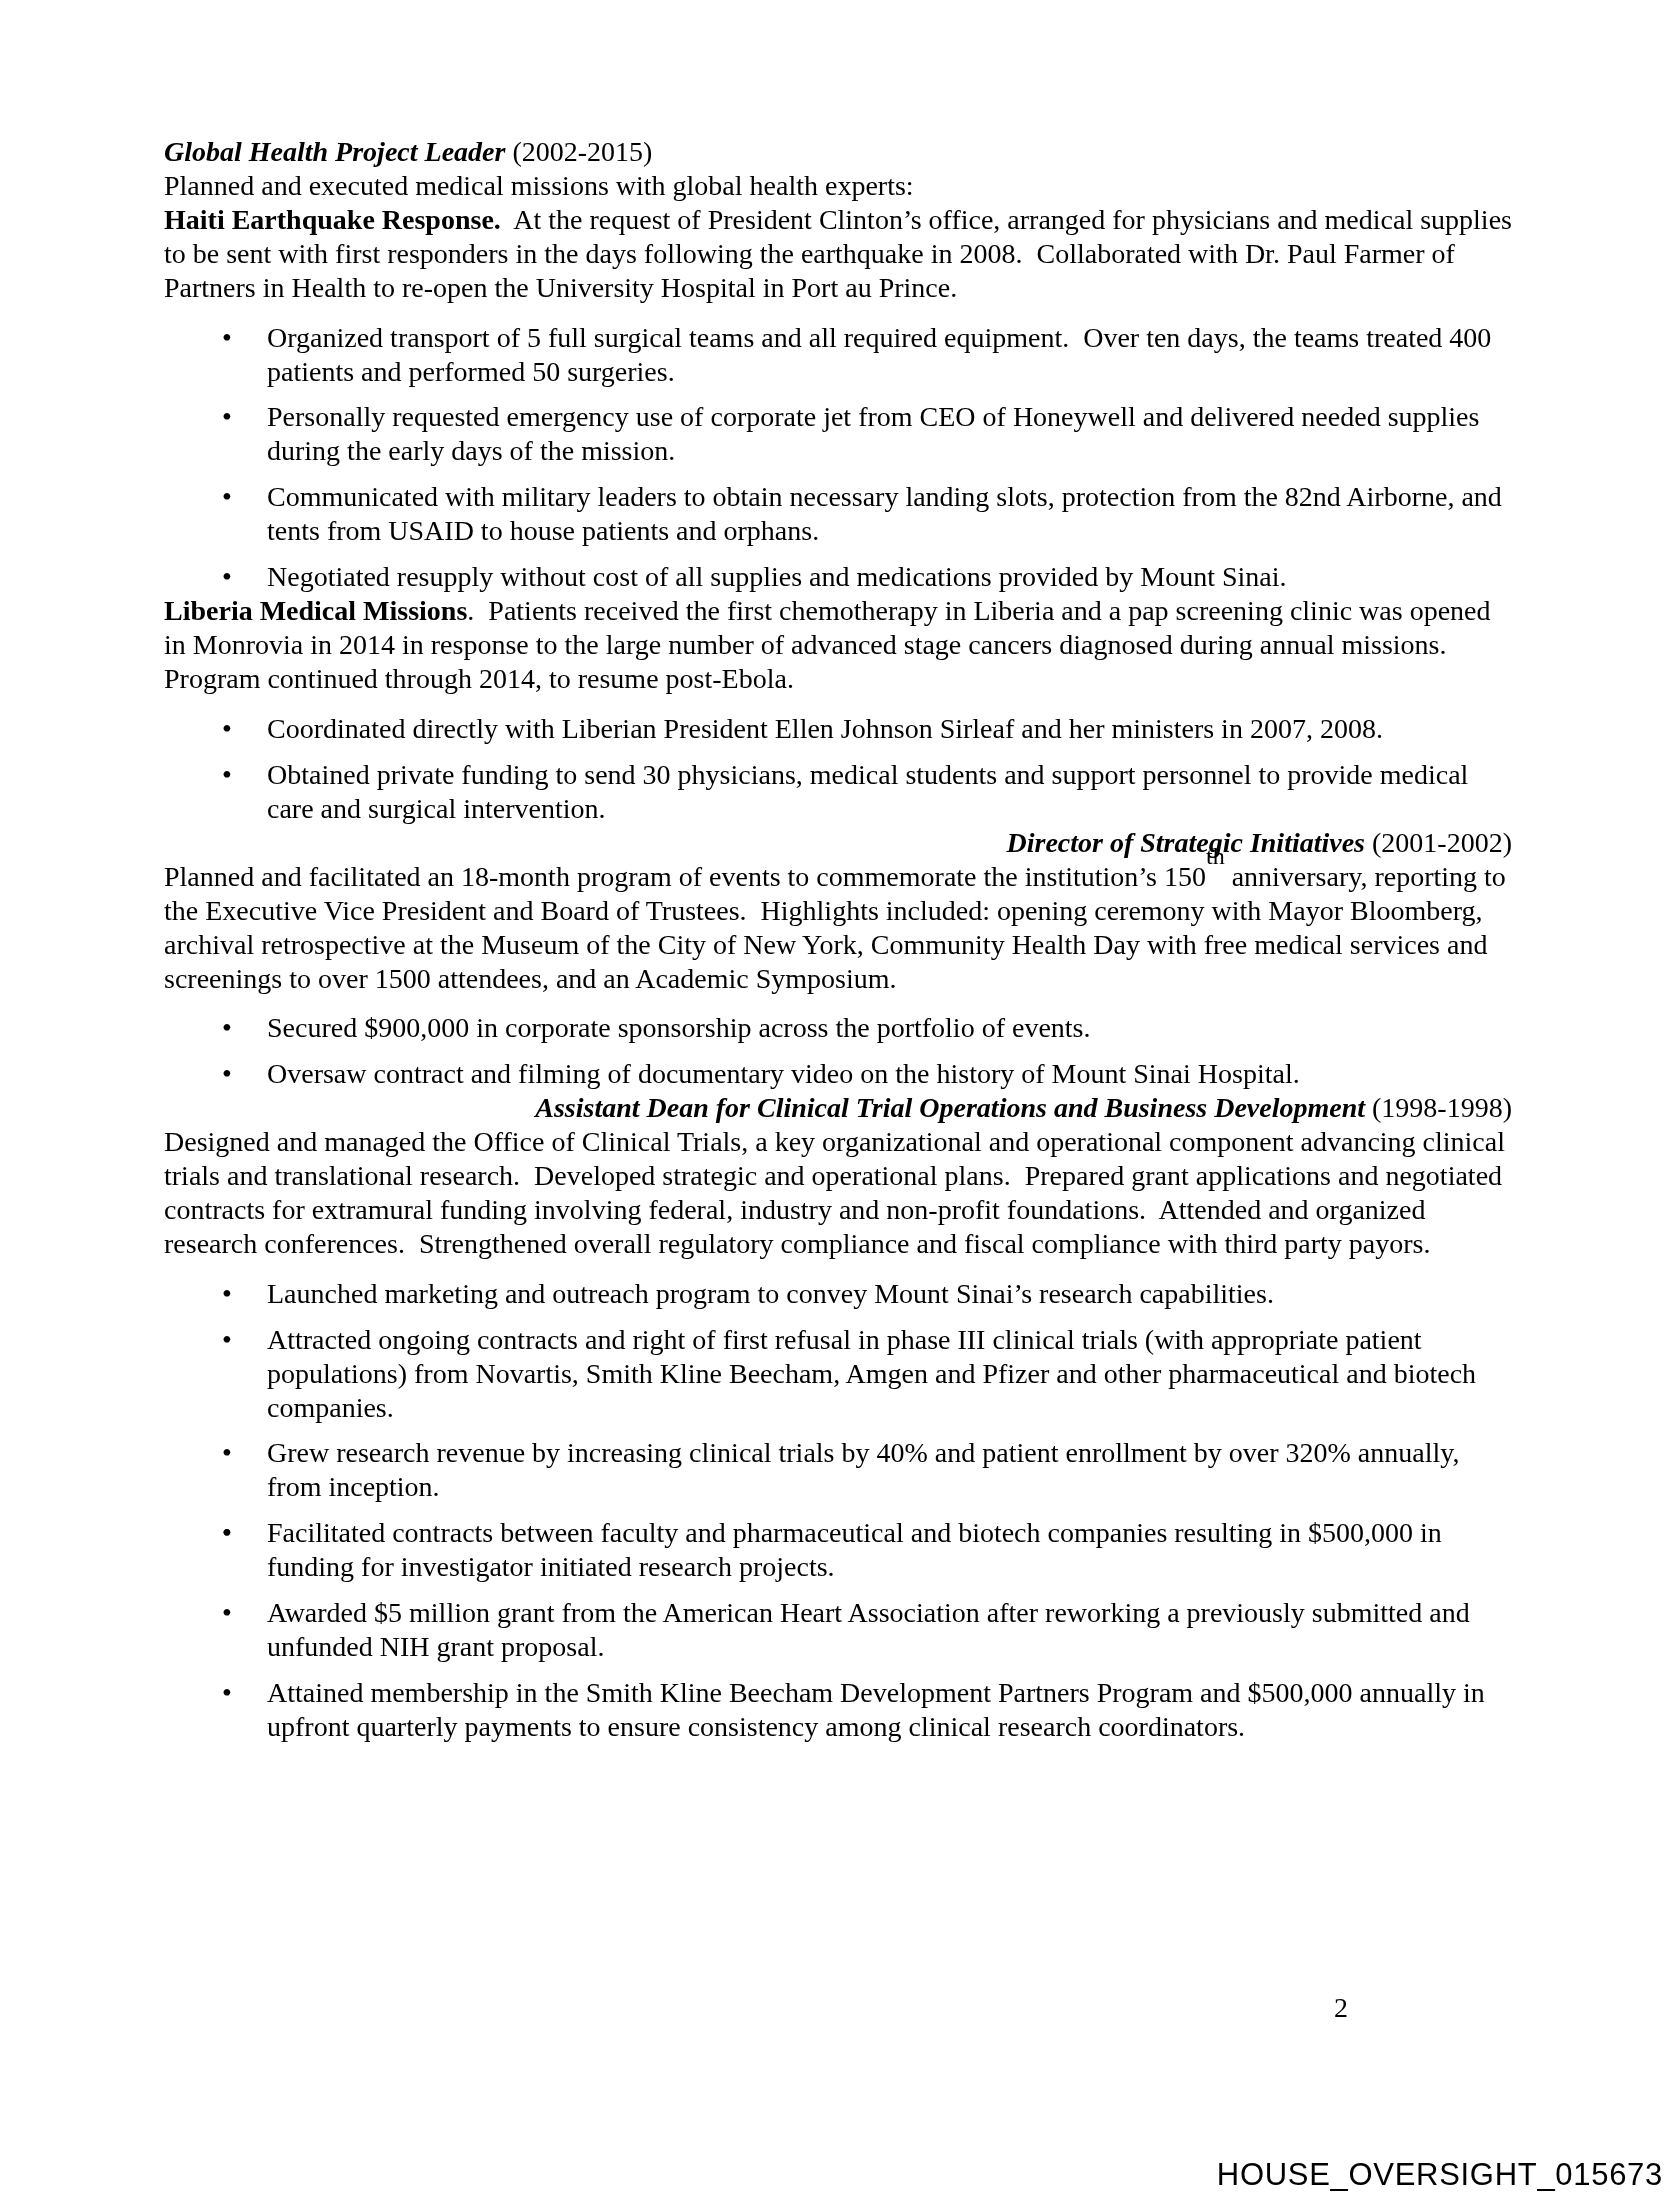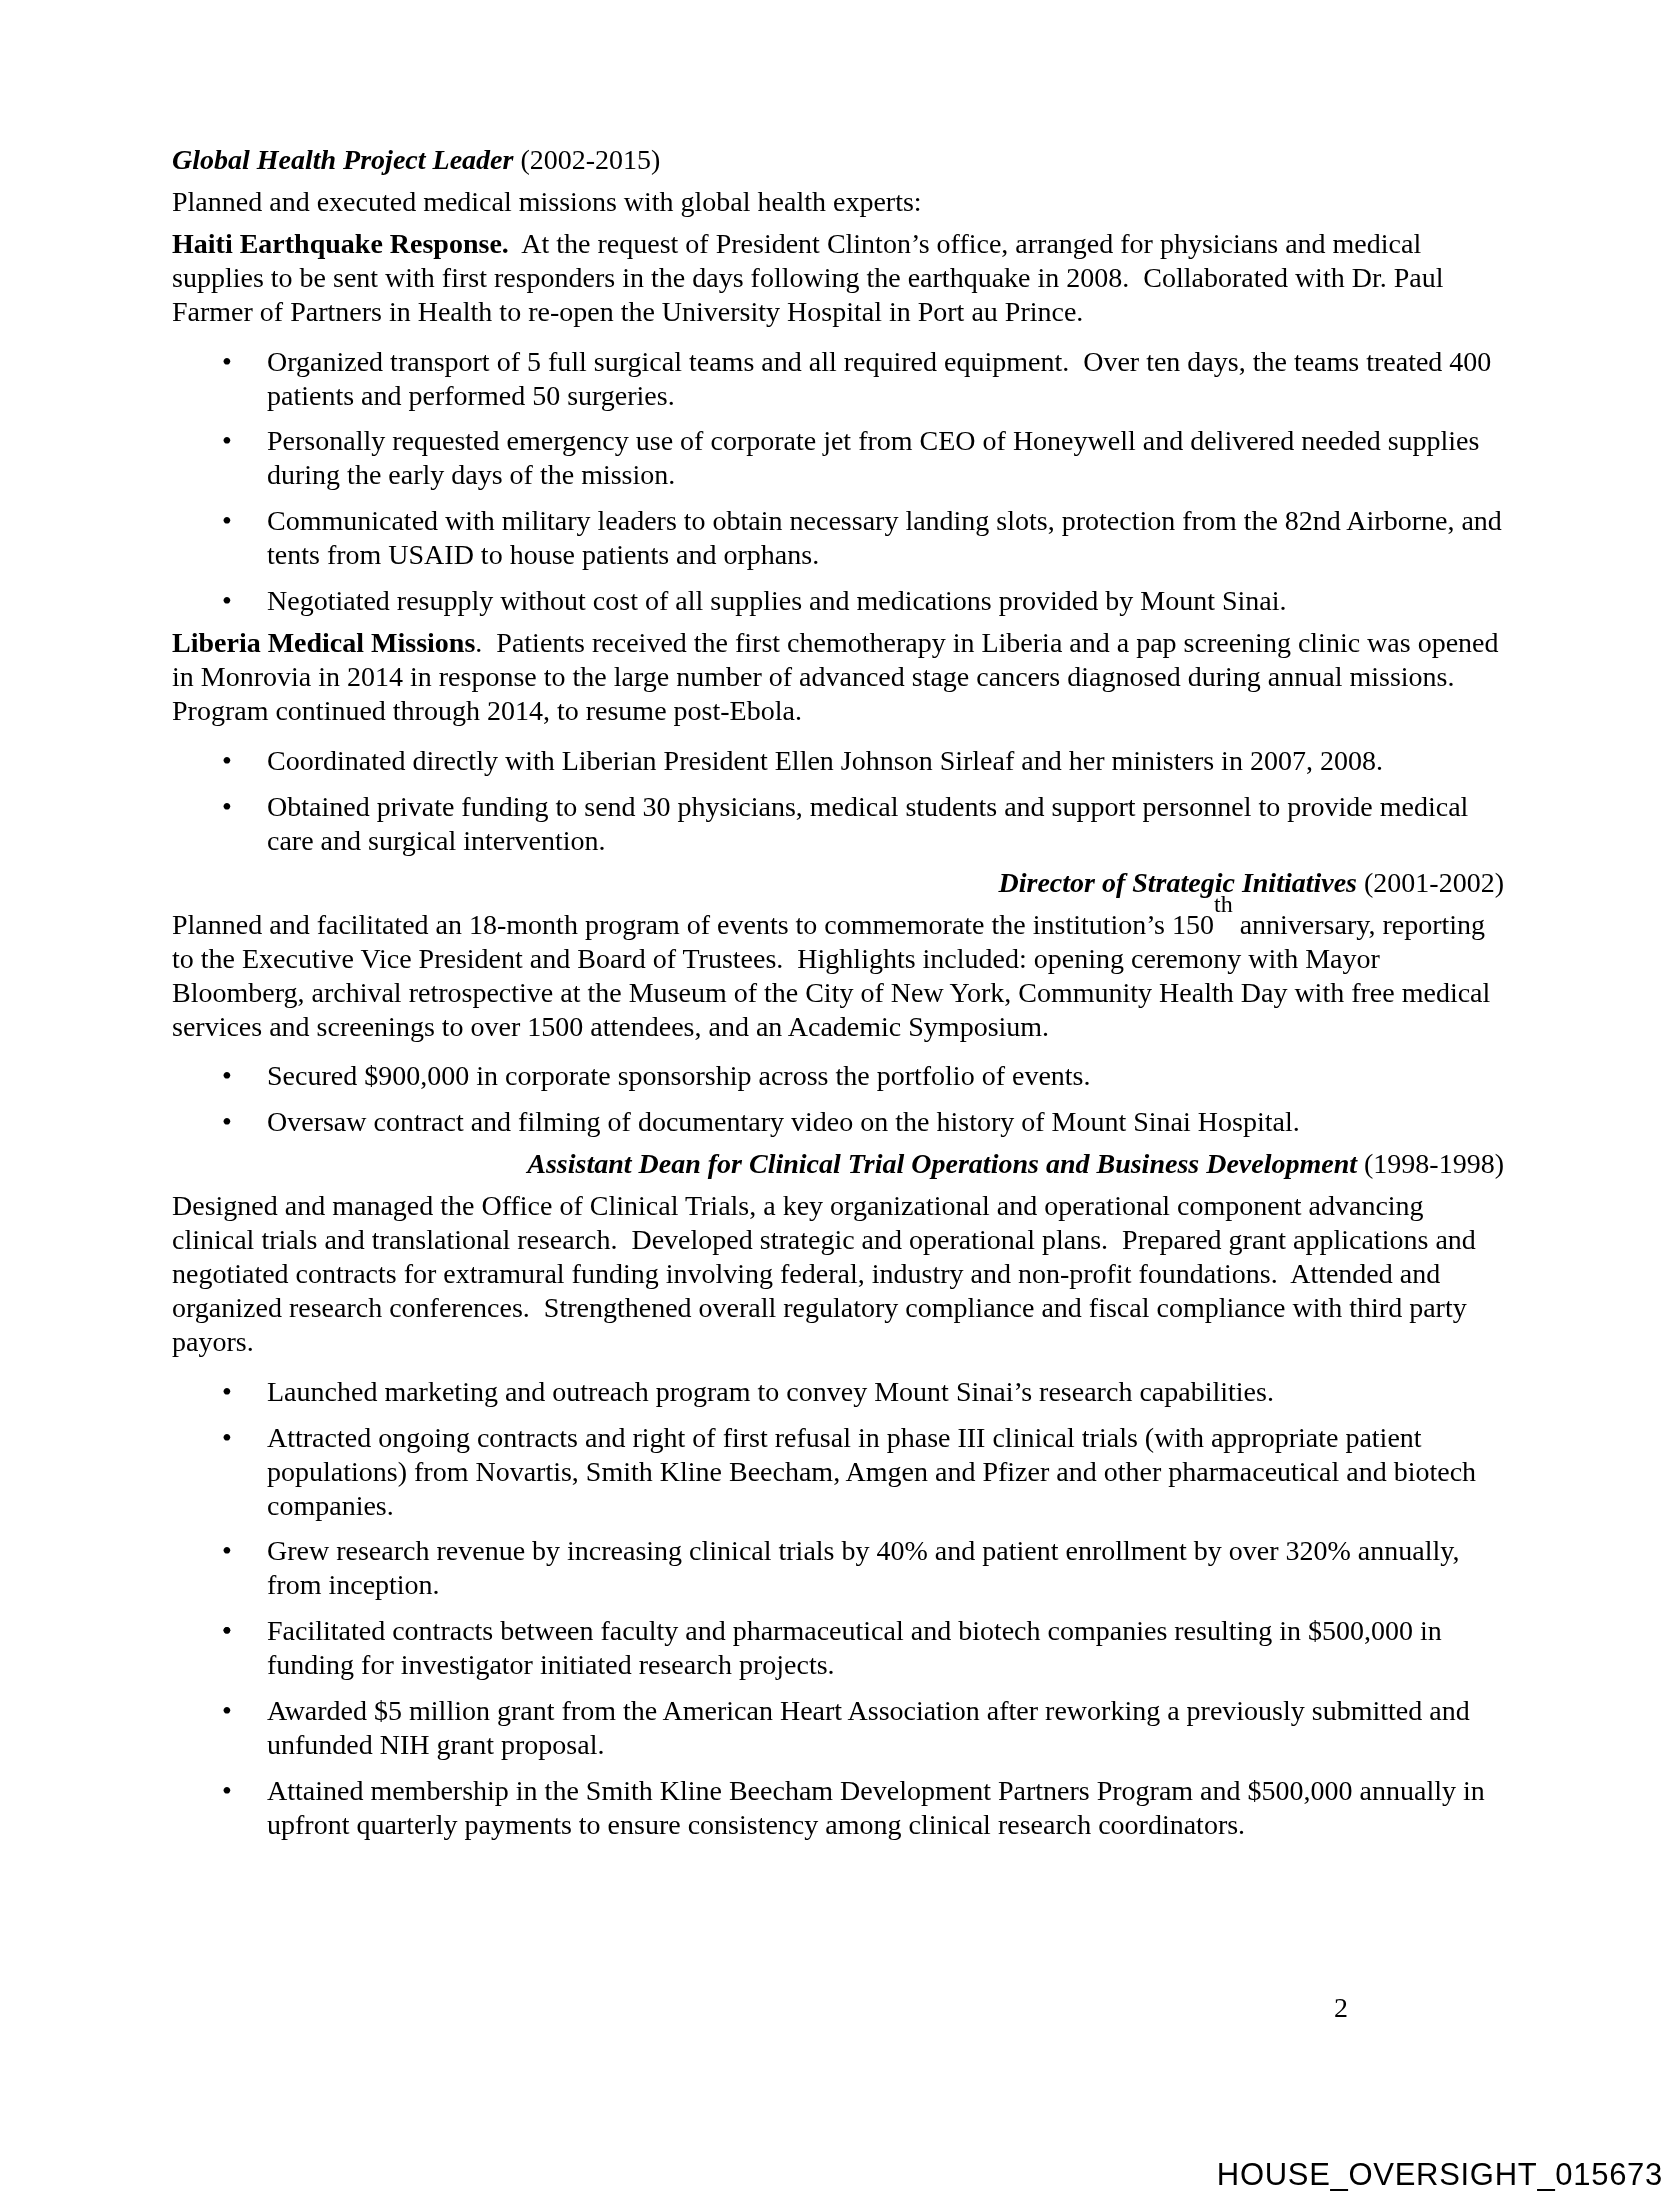--- a/index.html
+++ b/index.html
@@ -13,21 +13,21 @@
     overflow: hidden;
   }
   .content {
     position: absolute;
     left: 164px;
     top: 135px;
     width: 1348px;
     font-size: 28px;
     line-height: 34px;
   }
-  .content p { margin: 8px; white-space: pre-wrap; }
+  .content p { margin: 0; white-space: pre-wrap; }
   .bi { font-weight: bold; font-style: italic; }
   .b  { font-weight: bold; }
   .mt-haiti   { margin-top: 34px; }
   .mt-para    { margin-top: 30px; }
   .mt-heading { margin-top: 31px; text-align: right; }
   .bullet {
     position: relative;
     padding-left: 103px;
     margin-top: 11.8px;
     white-space: pre-wrap;

